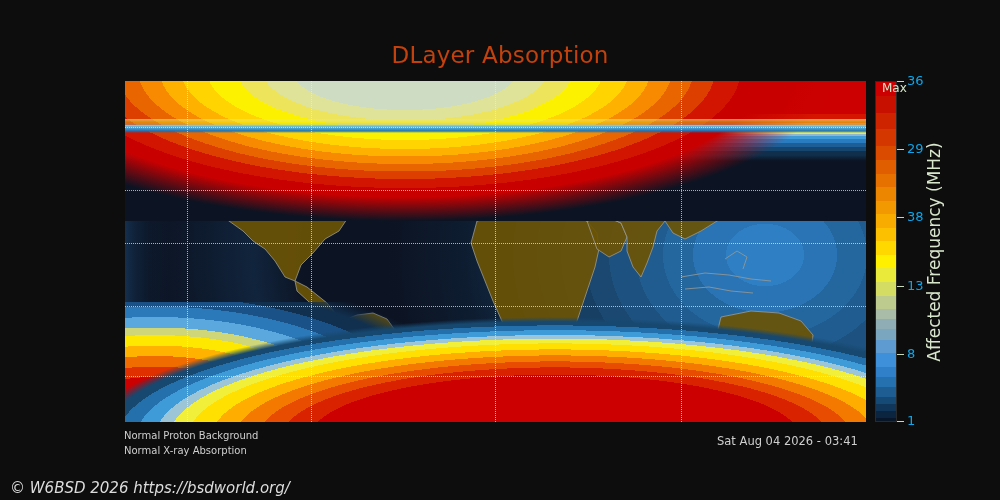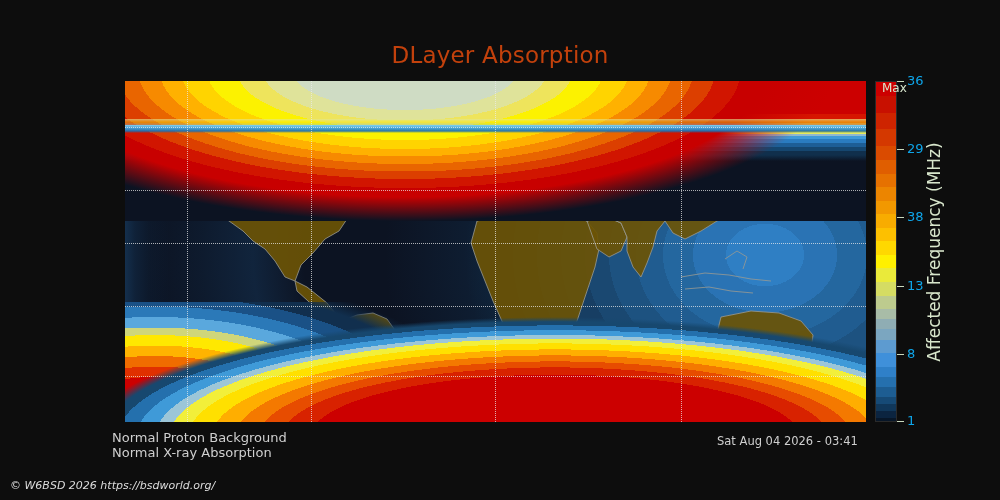--- a/index.html
+++ b/index.html
@@ -195,25 +195,25 @@
   .cbar-title{
     position:absolute;left:922px;top:81px;height:341px;width:24px;
     display:flex;align-items:center;justify-content:center;
   }
   .cbar-title span{
     display:block;transform:rotate(-90deg);white-space:nowrap;
     font-size:17px;color:#d8e6cc;
   }
 
   
-  .note{position:absolute;left:112px;font-size:13px;color:#cfcfcf;}
+  .note{position:absolute;left:124px;font-size:10px;color:#cfcfcf;}
   .note1{top:430px;}
   .note2{top:445px;}
   .stamp{position:absolute;left:717px;top:434px;font-size:11.5px;color:#cfcfcf;}
-  .copy{position:absolute;left:10px;top:479px;font-size:11px;color:#dcdcdc;font-style:italic;}
+  .copy{position:absolute;left:10px;top:479px;font-size:15px;color:#dcdcdc;font-style:italic;}
 </style>
 </head>
 <body>
 
 <div class="title">DLayer Absorption</div>
 
 <div class="map-wrap">
   <div class="layer base"></div>
   <div class="layer limb"></div>
   <div class="layer day2"></div>

